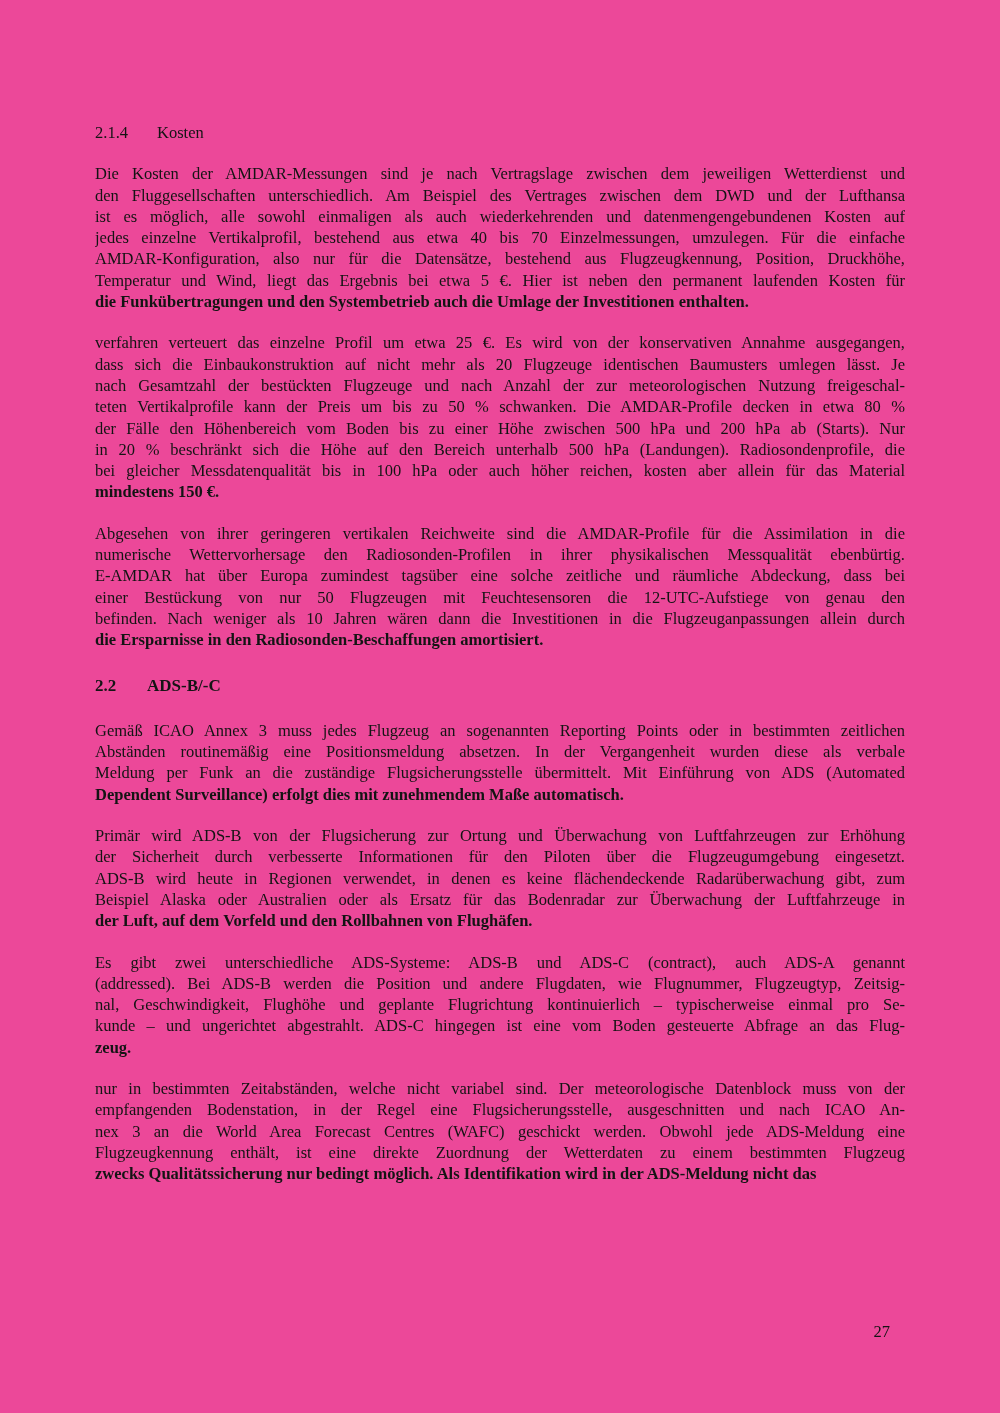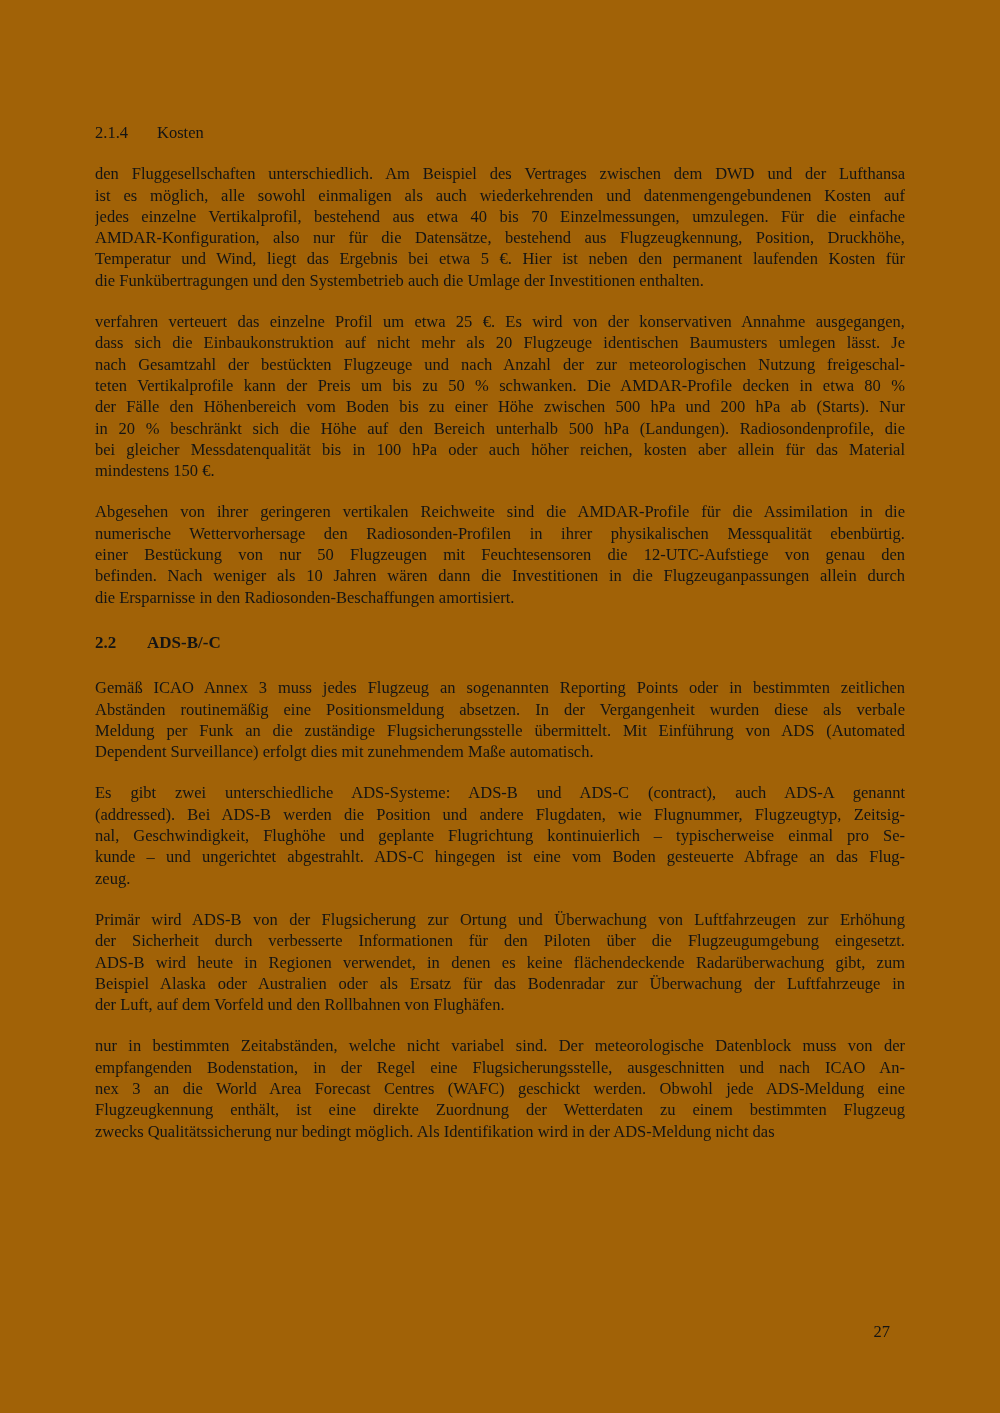--- a/index.html
+++ b/index.html
@@ -4,21 +4,21 @@
 <style>
   html, body {
     margin: 0;
     padding: 0;
     background: #ffffff;
   }
   .page {
     position: relative;
     width: 1000px;
     height: 1413px;
-    background: #a16207;
+    background: #ec4899;
     font-family: "Liberation Serif", "DejaVu Serif", serif;
     color: #141414;
     overflow: hidden;
   }
   .content {
     position: absolute;
     left: 95px;
     top: 122px;
     width: 810px;
     font-size: 16.5px;
@@ -29,20 +29,21 @@
   }
   .line {
     text-align: justify;
     text-align-last: justify;
     height: 21.3px;
     overflow: hidden;
     white-space: normal;
   }
   .line.lastline {
     text-align-last: left;
+    font-weight: bold;
   }
   .heading3 {
     margin: 0 0 20px 0;
     font-weight: normal;
   }
   .heading2 {
     margin: 24px 0 24px 0;
     font-weight: bold;
     font-size: 17px;
   }
@@ -58,64 +59,66 @@
     font-size: 16.5px;
   }
 </style>
 </head>
 <body>
 
 <div class="page">
   <div class="content">
       <div class="heading3"><span class="h-num">2.1.4</span><span class="h-title">Kosten</span></div>
       <div class="para">
+        <div class="line">Die Kosten der AMDAR-Messungen sind je nach Vertragslage zwischen dem jeweiligen Wetterdienst und</div>
         <div class="line">den Fluggesellschaften unterschiedlich. Am Beispiel des Vertrages zwischen dem DWD und der Lufthansa</div>
         <div class="line">ist es möglich, alle sowohl einmaligen als auch wiederkehrenden und datenmengengebundenen Kosten auf</div>
         <div class="line">jedes einzelne Vertikalprofil, bestehend aus etwa 40 bis 70 Einzelmessungen, umzulegen. Für die einfache</div>
         <div class="line">AMDAR-Konfiguration, also nur für die Datensätze, bestehend aus Flugzeugkennung, Position, Druckhöhe,</div>
         <div class="line">Temperatur und Wind, liegt das Ergebnis bei etwa 5 €. Hier ist neben den permanent laufenden Kosten für</div>
         <div class="line lastline">die Funkübertragungen und den Systembetrieb auch die Umlage der Investitionen enthalten.</div>
       </div>
       <div class="para">
         <div class="line">verfahren verteuert das einzelne Profil um etwa 25 €. Es wird von der konservativen Annahme ausgegangen,</div>
         <div class="line">dass sich die Einbaukonstruktion auf nicht mehr als 20 Flugzeuge identischen Baumusters umlegen lässt. Je</div>
         <div class="line">nach Gesamtzahl der bestückten Flugzeuge und nach Anzahl der zur meteorologischen Nutzung freigeschal-</div>
         <div class="line">teten Vertikalprofile kann der Preis um bis zu 50 % schwanken. Die AMDAR-Profile decken in etwa 80 %</div>
         <div class="line">der Fälle den Höhenbereich vom Boden bis zu einer Höhe zwischen 500 hPa und 200 hPa ab (Starts). Nur</div>
         <div class="line">in 20 % beschränkt sich die Höhe auf den Bereich unterhalb 500 hPa (Landungen). Radiosondenprofile, die</div>
         <div class="line">bei gleicher Messdatenqualität bis in 100 hPa oder auch höher reichen, kosten aber allein für das Material</div>
         <div class="line lastline">mindestens 150 €.</div>
       </div>
       <div class="para">
         <div class="line">Abgesehen von ihrer geringeren vertikalen Reichweite sind die AMDAR-Profile für die Assimilation in die</div>
         <div class="line">numerische Wettervorhersage den Radiosonden-Profilen in ihrer physikalischen Messqualität ebenbürtig.</div>
+        <div class="line">E-AMDAR hat über Europa zumindest tagsüber eine solche zeitliche und räumliche Abdeckung, dass bei</div>
         <div class="line">einer Bestückung von nur 50 Flugzeugen mit Feuchtesensoren die 12-UTC-Aufstiege von genau den</div>
         <div class="line">befinden. Nach weniger als 10 Jahren wären dann die Investitionen in die Flugzeuganpassungen allein durch</div>
         <div class="line lastline">die Ersparnisse in den Radiosonden-Beschaffungen amortisiert.</div>
       </div>
       <div class="heading2"><span class="h-num">2.2</span><span class="h-title">ADS-B/-C</span></div>
       <div class="para">
         <div class="line">Gemäß ICAO Annex 3 muss jedes Flugzeug an sogenannten Reporting Points oder in bestimmten zeitlichen</div>
         <div class="line">Abständen routinemäßig eine Positionsmeldung absetzen. In der Vergangenheit wurden diese als verbale</div>
         <div class="line">Meldung per Funk an die zuständige Flugsicherungsstelle übermittelt. Mit Einführung von ADS (Automated</div>
         <div class="line lastline">Dependent Surveillance) erfolgt dies mit zunehmendem Maße automatisch.</div>
       </div>
       <div class="para">
+        <div class="line">Primär wird ADS-B von der Flugsicherung zur Ortung und Überwachung von Luftfahrzeugen zur Erhöhung</div>
+        <div class="line">der Sicherheit durch verbesserte Informationen für den Piloten über die Flugzeugumgebung eingesetzt.</div>
+        <div class="line">ADS-B wird heute in Regionen verwendet, in denen es keine flächendeckende Radarüberwachung gibt, zum</div>
+        <div class="line">Beispiel Alaska oder Australien oder als Ersatz für das Bodenradar zur Überwachung der Luftfahrzeuge in</div>
+        <div class="line lastline">der Luft, auf dem Vorfeld und den Rollbahnen von Flughäfen.</div>
+      </div>
+      <div class="para">
         <div class="line">Es gibt zwei unterschiedliche ADS-Systeme: ADS-B und ADS-C (contract), auch ADS-A genannt</div>
         <div class="line">(addressed). Bei ADS-B werden die Position und andere Flugdaten, wie Flugnummer, Flugzeugtyp, Zeitsig-</div>
         <div class="line">nal, Geschwindigkeit, Flughöhe und geplante Flugrichtung kontinuierlich – typischerweise einmal pro Se-</div>
         <div class="line">kunde – und ungerichtet abgestrahlt. ADS-C hingegen ist eine vom Boden gesteuerte Abfrage an das Flug-</div>
         <div class="line lastline">zeug.</div>
-      </div>
-      <div class="para">
-        <div class="line">Primär wird ADS-B von der Flugsicherung zur Ortung und Überwachung von Luftfahrzeugen zur Erhöhung</div>
-        <div class="line">der Sicherheit durch verbesserte Informationen für den Piloten über die Flugzeugumgebung eingesetzt.</div>
-        <div class="line">ADS-B wird heute in Regionen verwendet, in denen es keine flächendeckende Radarüberwachung gibt, zum</div>
-        <div class="line">Beispiel Alaska oder Australien oder als Ersatz für das Bodenradar zur Überwachung der Luftfahrzeuge in</div>
-        <div class="line lastline">der Luft, auf dem Vorfeld und den Rollbahnen von Flughäfen.</div>
       </div>
       <div class="para">
         <div class="line">nur in bestimmten Zeitabständen, welche nicht variabel sind. Der meteorologische Datenblock muss von der</div>
         <div class="line">empfangenden Bodenstation, in der Regel eine Flugsicherungsstelle, ausgeschnitten und nach ICAO An-</div>
         <div class="line">nex 3 an die World Area Forecast Centres (WAFC) geschickt werden. Obwohl jede ADS-Meldung eine</div>
         <div class="line">Flugzeugkennung enthält, ist eine direkte Zuordnung der Wetterdaten zu einem bestimmten Flugzeug</div>
         <div class="line lastline">zwecks Qualitätssicherung nur bedingt möglich. Als Identifikation wird in der ADS-Meldung nicht das</div>
       </div>
     </div>
   <div class="page-number">27</div>

